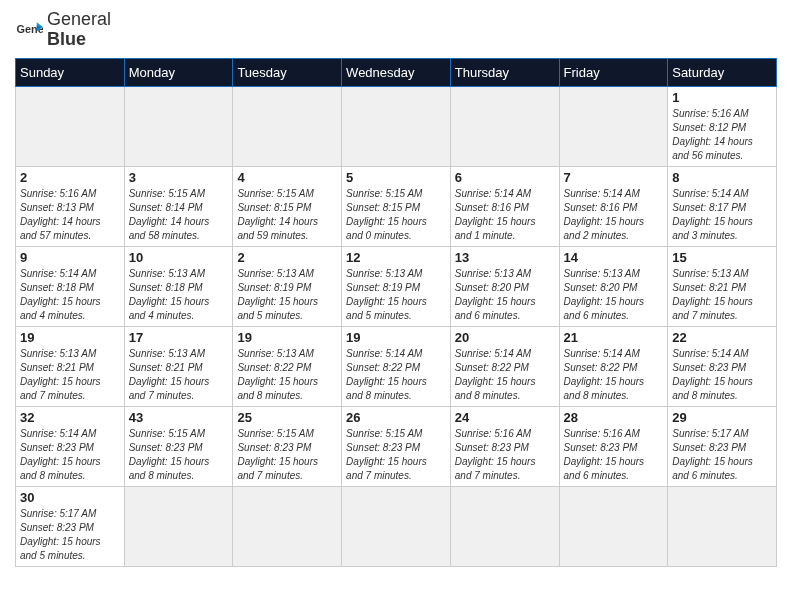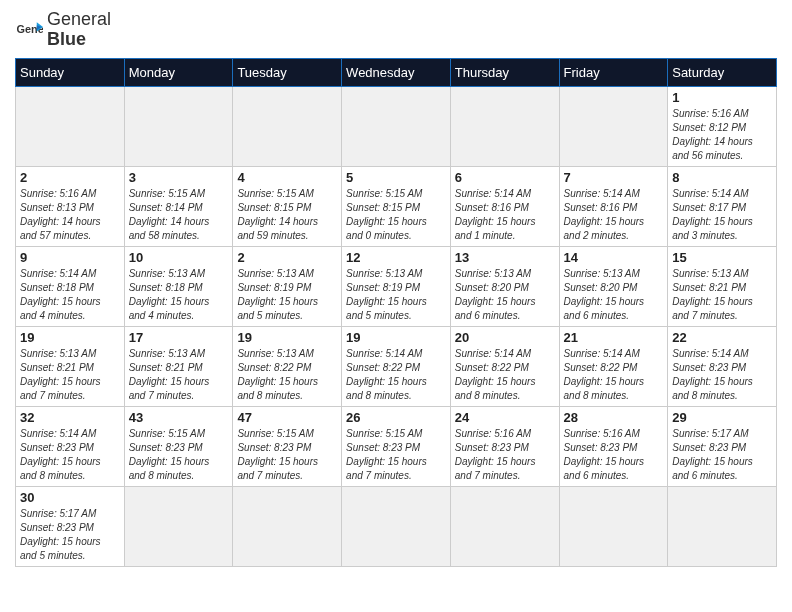--- a/index.html
+++ b/index.html
@@ -228,21 +228,21 @@
       <tr>
         <td>
           <div class="day-num">32</div>
           <div class="day-info">Sunrise: 5:14 AM<br>Sunset: 8:23 PM<br>Daylight: 15 hours and 8 minutes.</div>
         </td>
         <td>
           <div class="day-num">43</div>
           <div class="day-info">Sunrise: 5:15 AM<br>Sunset: 8:23 PM<br>Daylight: 15 hours and 8 minutes.</div>
         </td>
         <td>
-          <div class="day-num">47</div>
+          <div class="day-num">25</div>
           <div class="day-info">Sunrise: 5:15 AM<br>Sunset: 8:23 PM<br>Daylight: 15 hours and 7 minutes.</div>
         </td>
         <td>
           <div class="day-num">26</div>
           <div class="day-info">Sunrise: 5:15 AM<br>Sunset: 8:23 PM<br>Daylight: 15 hours and 7 minutes.</div>
         </td>
         <td>
           <div class="day-num">24</div>
           <div class="day-info">Sunrise: 5:16 AM<br>Sunset: 8:23 PM<br>Daylight: 15 hours and 7 minutes.</div>
         </td>

